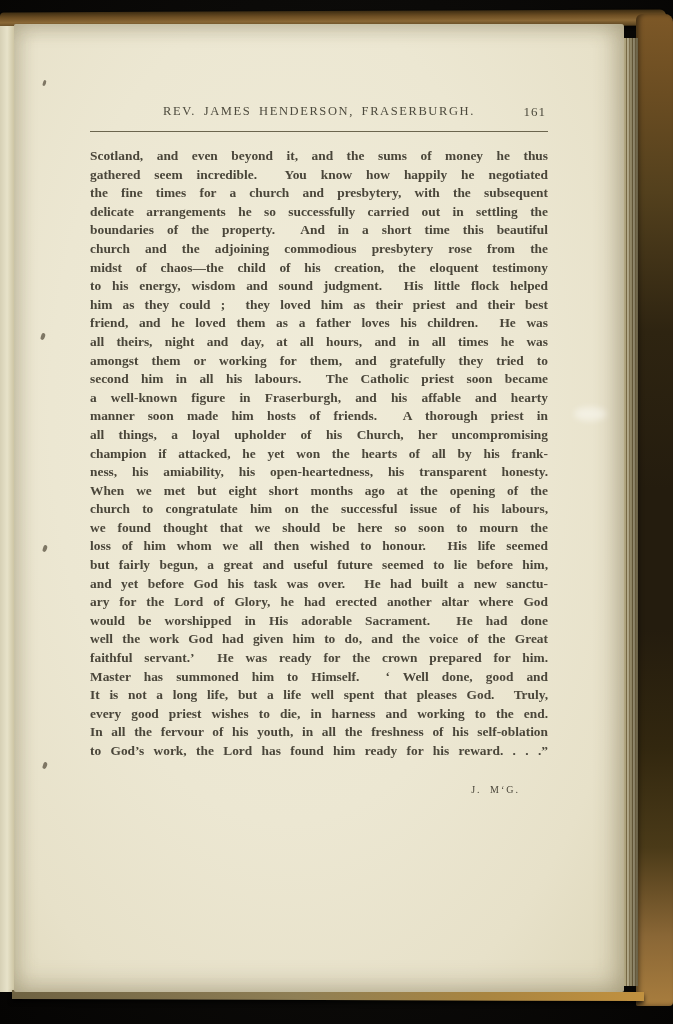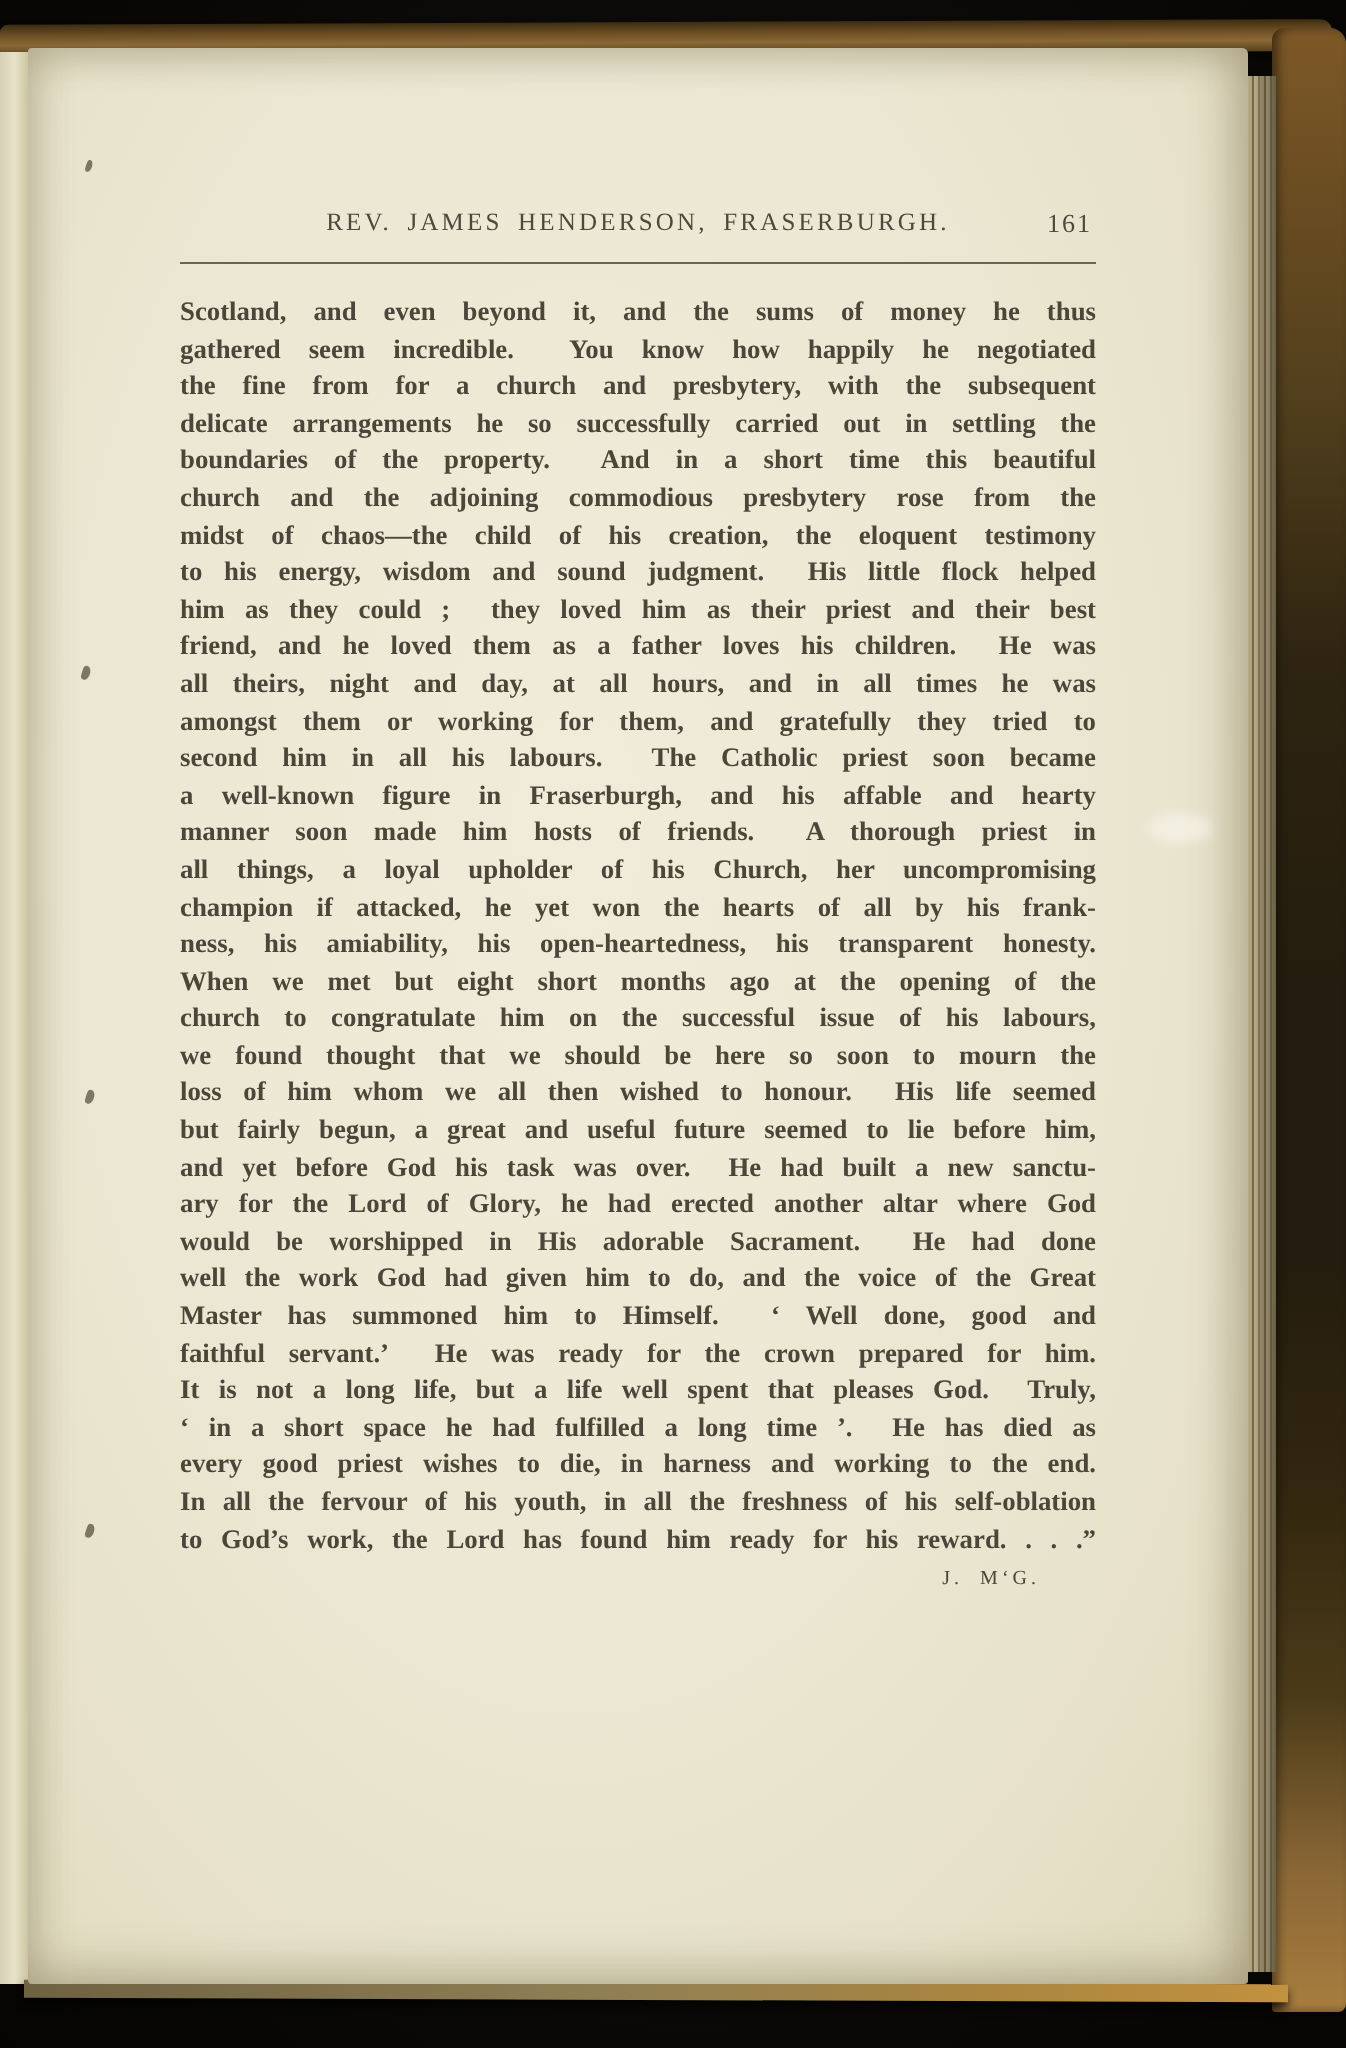--- a/index.html
+++ b/index.html
@@ -187,21 +187,21 @@
       <div class="running-head">
         <span class="head-title">REV. JAMES HENDERSON, FRASERBURGH.</span>
         <span class="page-num">161</span>
       </div>
 
       <hr class="head-rule">
 
       <div class="body-text">
           <div class="text-line">Scotland, and even beyond it, and the sums of money he thus</div>
           <div class="text-line">gathered seem incredible.  You know how happily he negotiated</div>
-          <div class="text-line">the fine from for a church and presbytery, with the subsequent</div>
+          <div class="text-line">the fine times for a church and presbytery, with the subsequent</div>
           <div class="text-line">delicate arrangements he so successfully carried out in settling the</div>
           <div class="text-line">boundaries of the property.  And in a short time this beautiful</div>
           <div class="text-line">church and the adjoining commodious presbytery rose from the</div>
           <div class="text-line">midst of chaos—the child of his creation, the eloquent testimony</div>
           <div class="text-line">to his energy, wisdom and sound judgment.  His little flock helped</div>
           <div class="text-line">him as they could ;  they loved him as their priest and their best</div>
           <div class="text-line">friend, and he loved them as a father loves his children.  He was</div>
           <div class="text-line">all theirs, night and day, at all hours, and in all times he was</div>
           <div class="text-line">amongst them or working for them, and gratefully they tried to</div>
           <div class="text-line">second him in all his labours.  The Catholic priest soon became</div>
@@ -212,24 +212,23 @@
           <div class="text-line">ness, his amiability, his open-heartedness, his transparent honesty.</div>
           <div class="text-line">When we met but eight short months ago at the opening of the</div>
           <div class="text-line">church to congratulate him on the successful issue of his labours,</div>
           <div class="text-line">we found thought that we should be here so soon to mourn the</div>
           <div class="text-line">loss of him whom we all then wished to honour.  His life seemed</div>
           <div class="text-line">but fairly begun, a great and useful future seemed to lie before him,</div>
           <div class="text-line">and yet before God his task was over.  He had built a new sanctu-</div>
           <div class="text-line">ary for the Lord of Glory, he had erected another altar where God</div>
           <div class="text-line">would be worshipped in His adorable Sacrament.  He had done</div>
           <div class="text-line">well the work God had given him to do, and the voice of the Great</div>
+          <div class="text-line">faithful servant.’  He was ready for the crown prepared for him.</div>
           <div class="text-line">Master has summoned him to Himself.  ‘ Well done, good and</div>
-          <div class="text-line">faithful servant.’  He was ready for the crown prepared for him.</div>
           <div class="text-line">It is not a long life, but a life well spent that pleases God.  Truly,</div>
-          <div class="text-line">‘ in a short space he had fulfilled a long time ’.  He has died as</div>
           <div class="text-line">every good priest wishes to die, in harness and working to the end.</div>
           <div class="text-line">In all the fervour of his youth, in all the freshness of his self-oblation</div>
           <div class="text-line">to God’s work, the Lord has found him ready for his reward. . . .”</div>
         </div>
 
       <div class="signature">J. M‘G.</div>
     </div>
   </div>
 
 </div>

